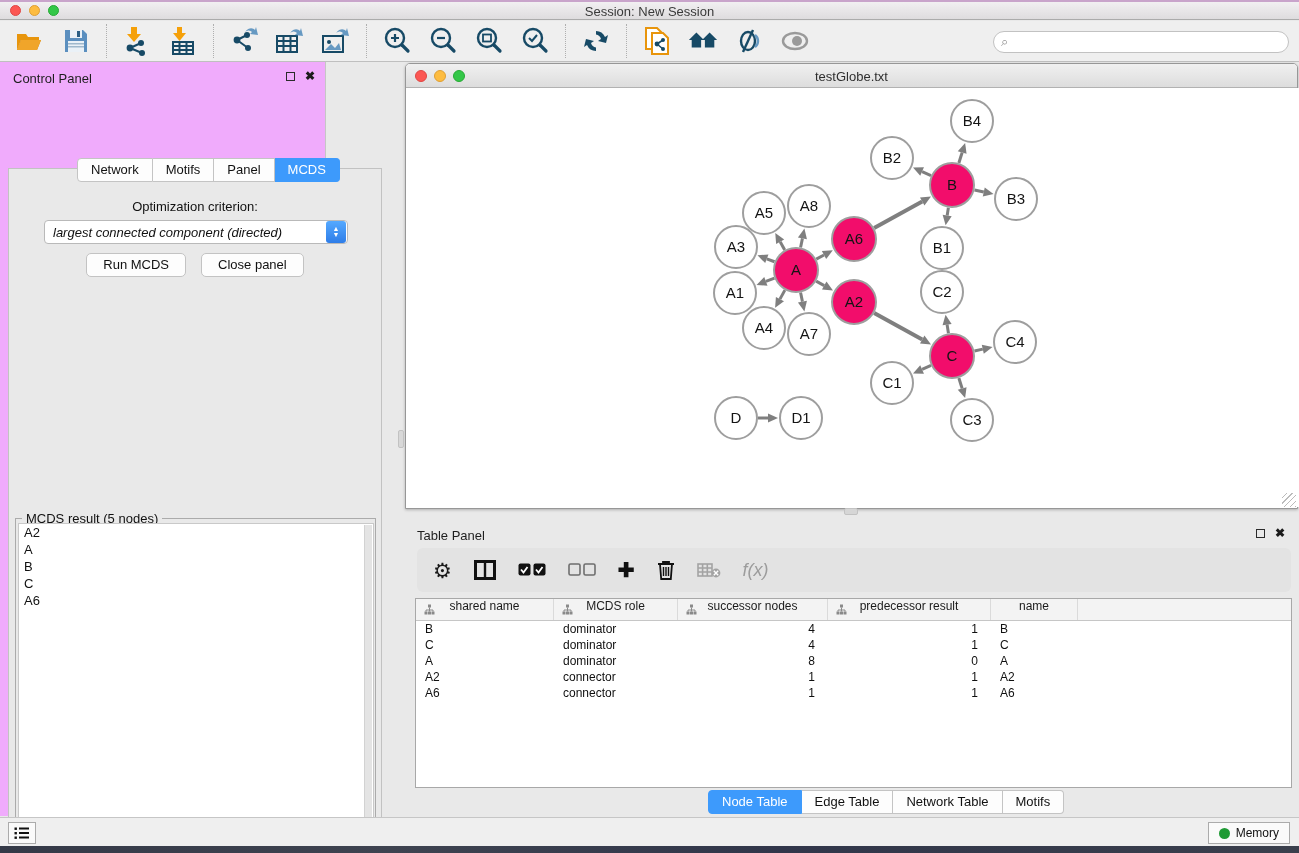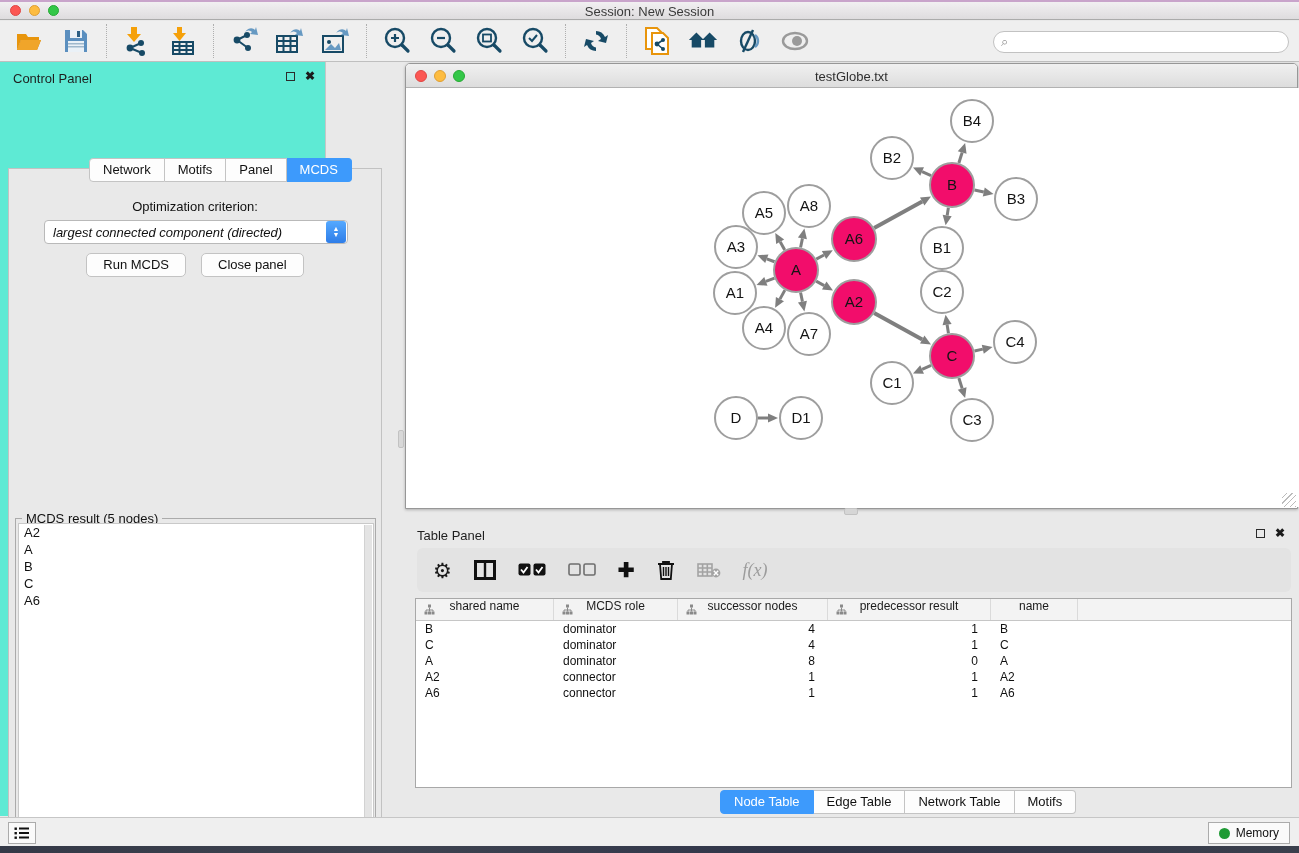--- a/index.html
+++ b/index.html
@@ -23,28 +23,28 @@
     border-bottom:1px solid #BFBFBF; display:flex; align-items:center; }
   .tb-group { display:flex; align-items:center; gap:14px; padding:0 14px; height:36px; }
   .tb-sep { width:0; height:34px; border-left:1px dotted #AFAFAF; }
   .tb-icon { width:32px; height:30px; display:flex; align-items:center; justify-content:center; cursor:pointer; }
   .search-wrap { position:absolute; right:10px; top:10px; width:296px; height:22px; background:#fff;
     border:1px solid #C2C2C2; border-radius:11px; display:flex; align-items:center; padding-left:7px; }
   .search-wrap input { border:none; outline:none; flex:1; font-size:12px; background:transparent; height:18px; }
   .search-glass { color:#8E8E8E; font-size:13px; margin-right:4px; }
 
   
-  .control-panel { position:absolute; left:0; top:62px; width:326px; height:754px; background:#5eead4; border-right:1px solid #C6C6C6; }
+  .control-panel { position:absolute; left:0; top:62px; width:326px; height:754px; background:#f0abfc; border-right:1px solid #C6C6C6; }
   .panel-head { position:absolute; left:0; top:0; width:100%; height:30px; }
   .panel-title { position:absolute; left:13px; top:9px; font-size:13px; color:#1E1E1E; }
   .panel-btns { position:absolute; right:10px; top:9px; display:flex; gap:10px; align-items:center; }
   .float-box { width:9px; height:9px; border:1.5px solid #2B2B2B; display:inline-block; }
   .close-x { font-size:12px; font-weight:bold; color:#1B1B1B; line-height:10px; }
 
-  .seg-tabs { position:absolute; display:flex;margin-left:12px; }
+  .seg-tabs { position:absolute; display:flex; }
   .seg-tab { font-size:13px; color:#111; background:#FDFDFD; border:1px solid #C4C4C4; border-left:none;
     padding:3px 13px 4px; cursor:pointer; }
   .seg-tab:first-child { border-left:1px solid #C4C4C4; border-radius:4px 0 0 4px; }
   .seg-tab:last-child { border-radius:0 4px 4px 0; }
   .seg-tab.active { background:#3D9AFC; border-color:#3D9AFC; color:#fff; }
 
   .cp-tabs { left:77px; top:96px; z-index:2; }
   .cp-content { position:absolute; left:8px; top:106px; width:374px; height:695px; border:1px solid #C2C2C2; background:#E9E9E9; }
   .opt-label { position:absolute; width:100%; top:30px; text-align:center; font-size:13px; color:#111; }
   .criterion-select { position:absolute; left:35px; top:51px; width:304px; height:24px; background:#fff;
@@ -84,21 +84,21 @@
   .table-panel { position:absolute; left:14px; top:460px; width:894px; height:294px; }
   .tp-head { position:relative; height:26px; }
   .tp-title { position:absolute; left:12px; top:6px; font-size:13px; color:#1E1E1E; }
   .tp-btns { position:absolute; right:14px; top:6px; display:flex; gap:10px; align-items:center; }
   .tp-toolbar { position:absolute; left:12px; top:26px; width:874px; height:44px; background:#E3E3E3;
     border-radius:6px; display:flex; align-items:center; gap:22px; padding-left:16px; }
   .tp-icon { display:flex; align-items:center; justify-content:center; cursor:pointer; color:#1A1A1A; }
   .tp-icon.disabled { color:#A3A3A3; cursor:default; }
   .gear-glyph { font-size:21px; line-height:21px; color:#1A1A1A; }
   .plus-glyph { font-size:20px; font-weight:bold; color:#111; }
-  .fx-glyph { font-family:Liberation Serif, serif; font-style:italic; font-size:18px; color:#9C9C9C; }
+  .fx-glyph { font-family:Liberation Sans, sans-serif; font-style:italic; font-size:18px; color:#9C9C9C; }
 
   .data-table { position:absolute; left:10px; top:76px; width:877px; height:190px; background:#fff;
     border:1px solid #A8A8A8; overflow:hidden; }
   .dt-header { display:flex; height:22px; background:#F3F3F3; border-bottom:1px solid #C6C6C6; }
   .dt-hcell { position:relative; display:flex; align-items:flex-start; justify-content:center;
     font-size:12px; color:#1B1B1B; border-right:1px solid #DADADA; }
   .dt-hcell .tree-ic { position:absolute; left:8px; top:5px; }
   .dt-row { display:flex; height:16px; }
   .dt-cell { font-size:12px; color:#101010; line-height:16px; white-space:nowrap; overflow:hidden; }
   .al { text-align:left; padding-left:9px; }

